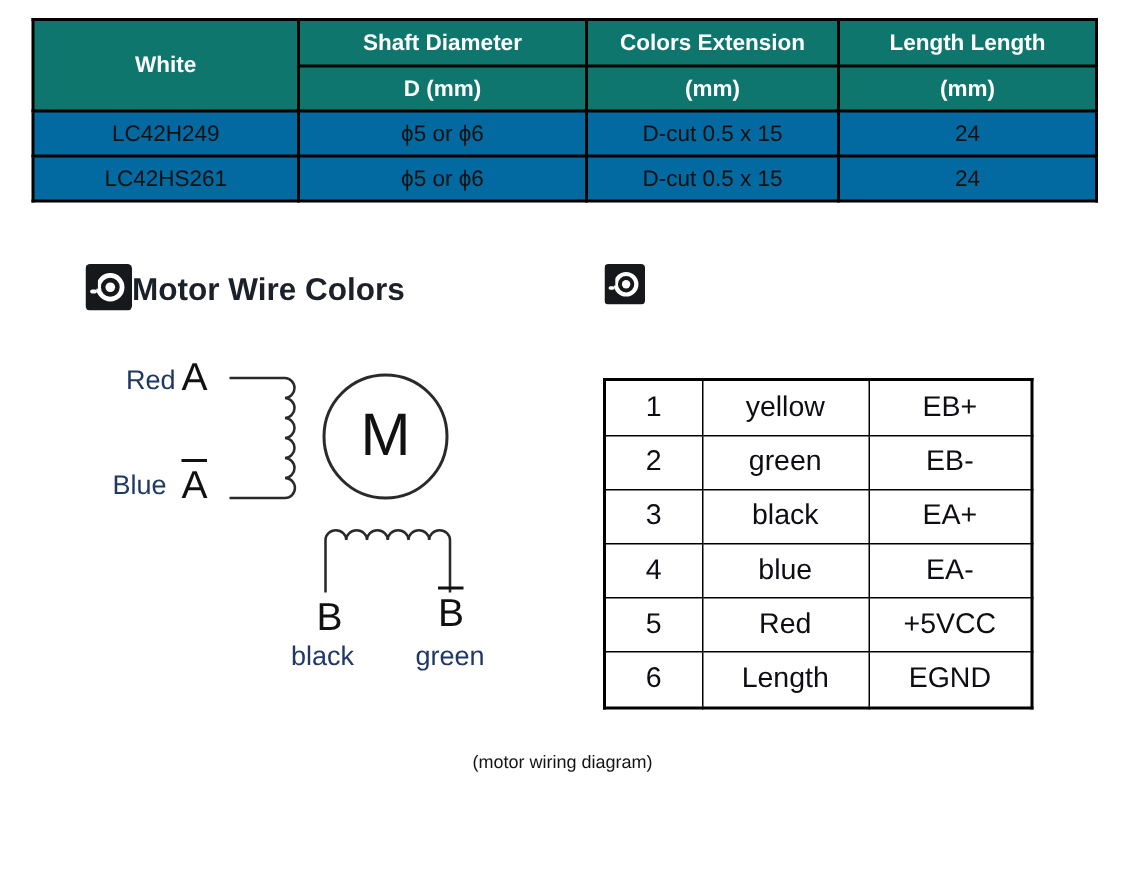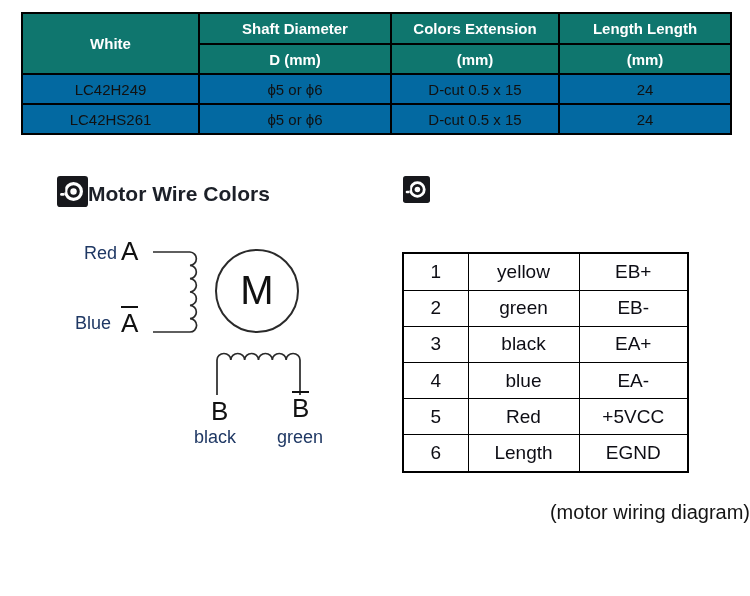--- a/index.html
+++ b/index.html
@@ -44,22 +44,22 @@
     position:absolute;left:402px;top:252px;width:285px;height:221px;
     border-collapse:collapse;table-layout:fixed;border:2px solid #000;
   }
   table.enc td{
     border:1.5px solid #000;text-align:center;vertical-align:middle;
     font-size:19px;color:#0d0d14;padding:0;
   }
 
   
   .caption{
-    position:absolute;left:0;top:501px;width:750px;text-align:right;
-    font-size:20px;color:#141414;
+    position:absolute;left:0;top:501px;width:750px;text-align:center;
+    font-size:12px;color:#141414;
   }
 </style>
 </head>
 <body>
 
 <div class="page">
 
   <table class="spec">
     <colgroup>
       <col style="width:177px">

